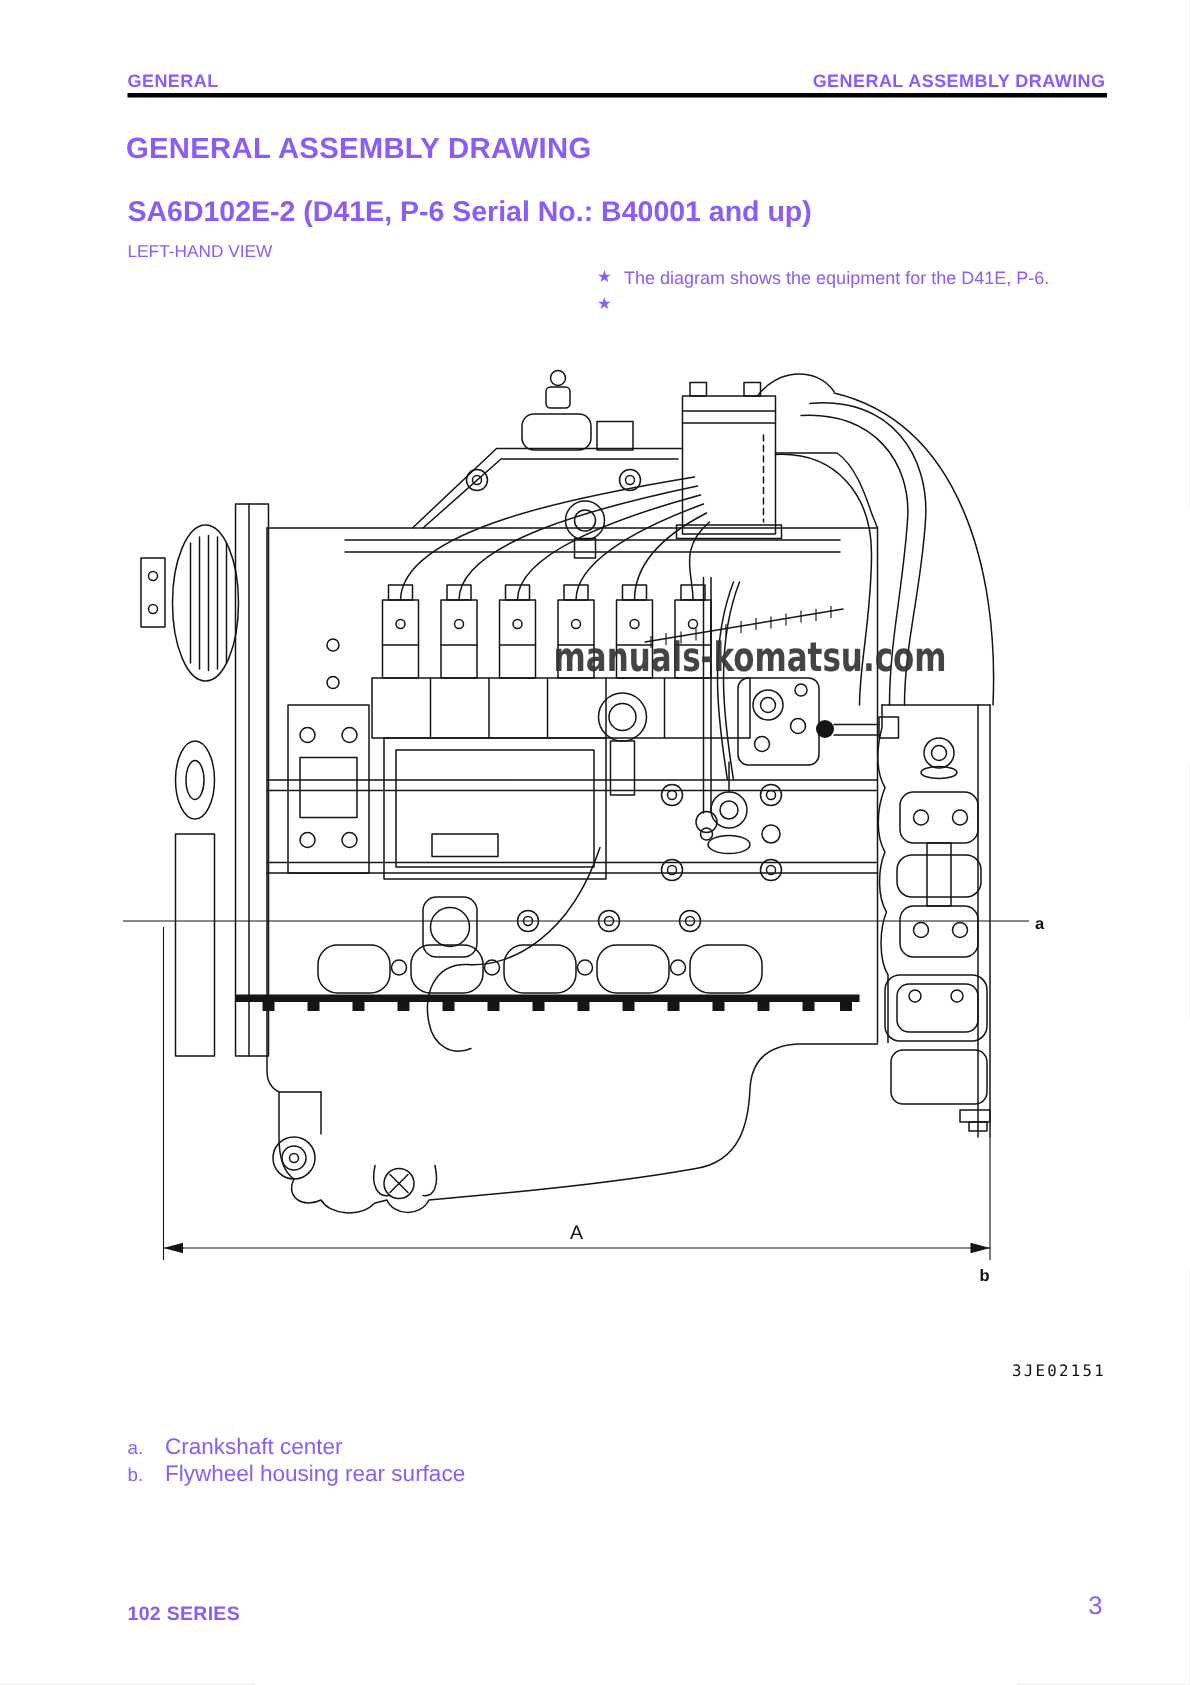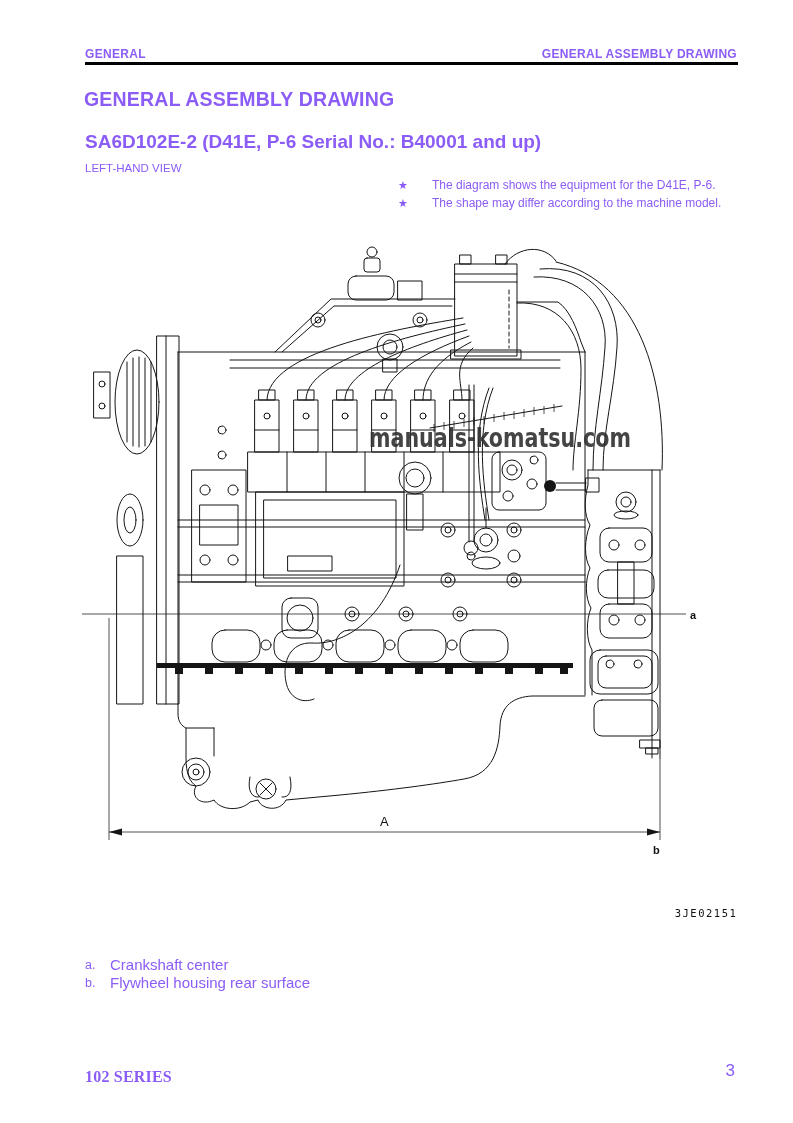--- a/index.html
+++ b/index.html
@@ -15,26 +15,26 @@
   .abs{position:absolute;}
   .hdr-left{left:85px;top:47px;font-size:12px;font-weight:700;letter-spacing:.3px;}
   .hdr-right{right:56px;top:47px;font-size:12px;font-weight:700;letter-spacing:.3px;}
   .hdr-rule{left:85px;right:55px;top:62px;height:3px;background:#000;}
   .title{left:84px;top:88px;font-size:19.5px;font-weight:700;letter-spacing:.2px;}
   .subtitle{left:85px;top:131px;font-size:19px;font-weight:700;}
   .viewlabel{left:85px;top:162px;font-size:11.5px;font-weight:400;}
   .notes{left:398px;top:178px;width:345px;}
   .note-row{display:flex;align-items:flex-start;margin-bottom:3px;}
   .note-star{font-size:11px;line-height:15px;width:11px;flex:none;}
-  .note-text{font-size:12px;line-height:15px;margin-left:23px;}
+  .note-text{font-size:12px;line-height:15px;margin-left:7px;}
   .legend{left:85px;top:957px;}
   .legend-row{display:flex;margin-bottom:2px;}
   .legend-key{width:25px;font-size:12.5px;line-height:16px;}
   .legend-text{font-size:15px;line-height:16px;}
-  .ftr-left{left:85px;top:1068px;font-size:16px;font-weight:600;letter-spacing:.2px;font-family:Liberation Serif, serif;}
+  .ftr-left{left:85px;top:1068px;font-size:13px;font-weight:600;letter-spacing:.2px;}
   .ftr-page{right:58px;top:1061px;font-size:17px;}
   svg.drawing{left:0;top:0;}
   svg.drawing *{vector-effect:non-scaling-stroke;}
   .ln{stroke:#151515;stroke-width:1;fill:none;stroke-linecap:round;stroke-linejoin:round;}
   .thin{stroke:#151515;stroke-width:.75;fill:none;}
   .fill{fill:#151515;stroke:none;}
   .wm{font-family:"DejaVu Sans", sans-serif;font-weight:600;font-size:27px;fill:#303030;}
   .figcode{font-family:"DejaVu Sans Mono", monospace;font-size:10.5px;letter-spacing:1.5px;fill:#111;}
   .dimtxt{font-family:"Liberation Sans", sans-serif;font-size:13px;fill:#111;}
   .mktxt{font-family:"Liberation Sans", sans-serif;font-size:11px;font-weight:700;fill:#111;}
@@ -52,21 +52,20 @@
   <div class="abs subtitle">SA6D102E-2 (D41E, P-6 Serial No.: B40001 and up)</div>
   <div class="abs viewlabel">LEFT-HAND VIEW</div>
 
   <div class="abs notes">
     <div class="note-row">
       <span class="note-star">★</span>
       <span class="note-text">The diagram shows the equipment for the D41E, P-6.</span>
     </div>
     <div class="note-row">
       <span class="note-star">★</span>
-      <span class="note-text">The shape may differ according to the machine model.</span>
     </div>
   </div>
 
   <svg class="abs drawing" width="793" height="1123" viewBox="0 0 793 1123" xmlns="http://www.w3.org/2000/svg">
 
     <g>
       <ellipse class="ln" cx="137" cy="402" rx="22" ry="52"></ellipse>
       <path class="ln" d="M127,362 V442 M133,358 V446 M139,357 V447 M145,358 V446 M151,362 V442"></path>
       <rect class="ln" x="94" y="372" width="16" height="46"></rect>
       <circle class="ln" cx="102" cy="384" r="3"></circle>

